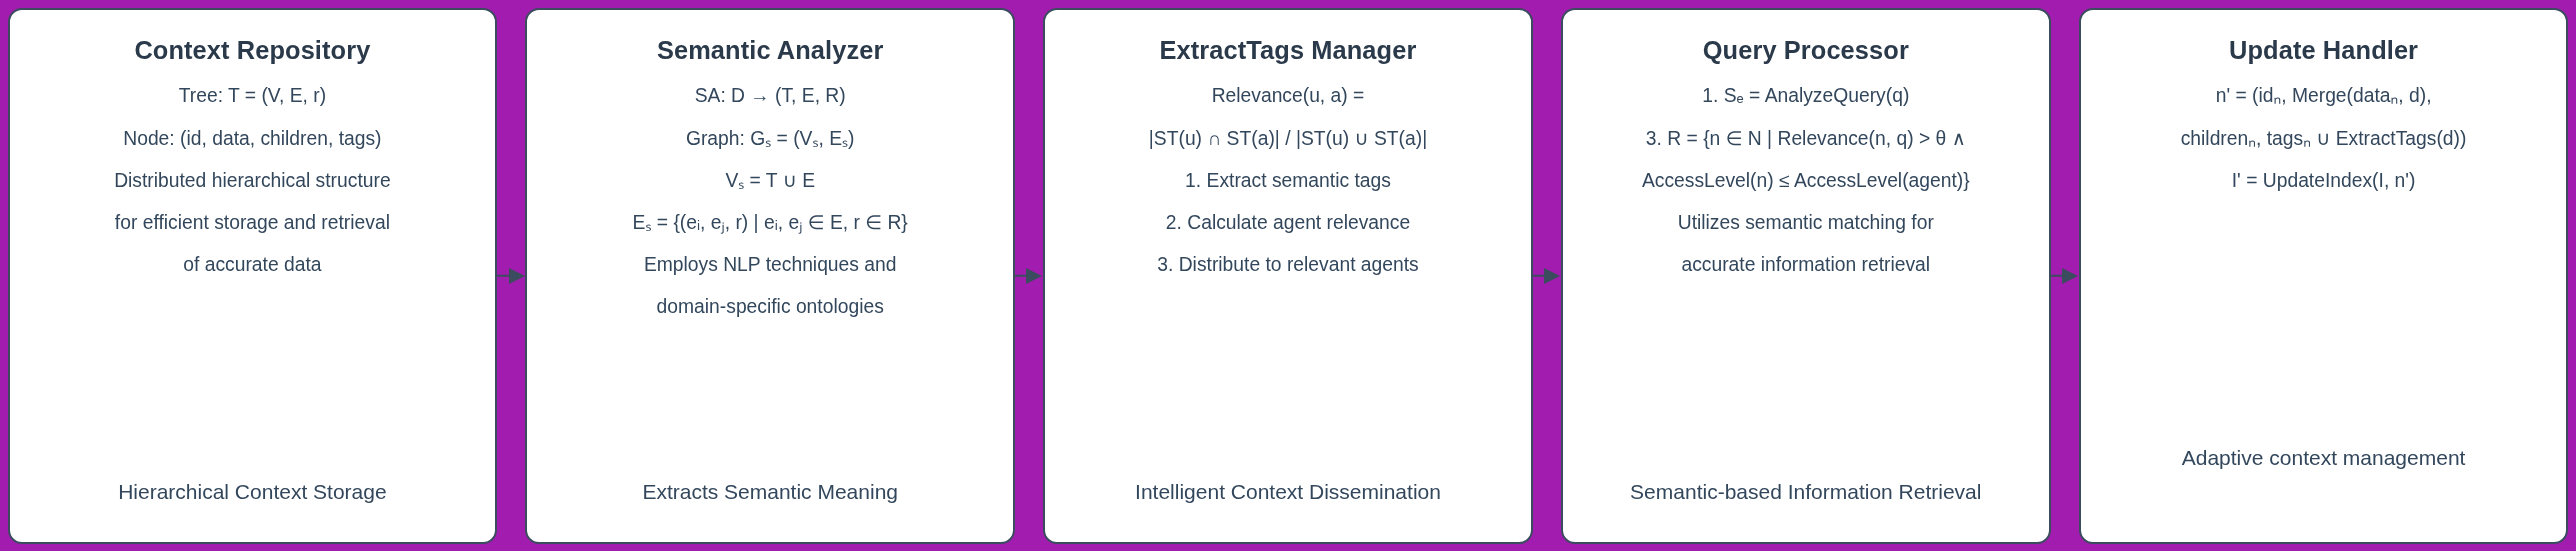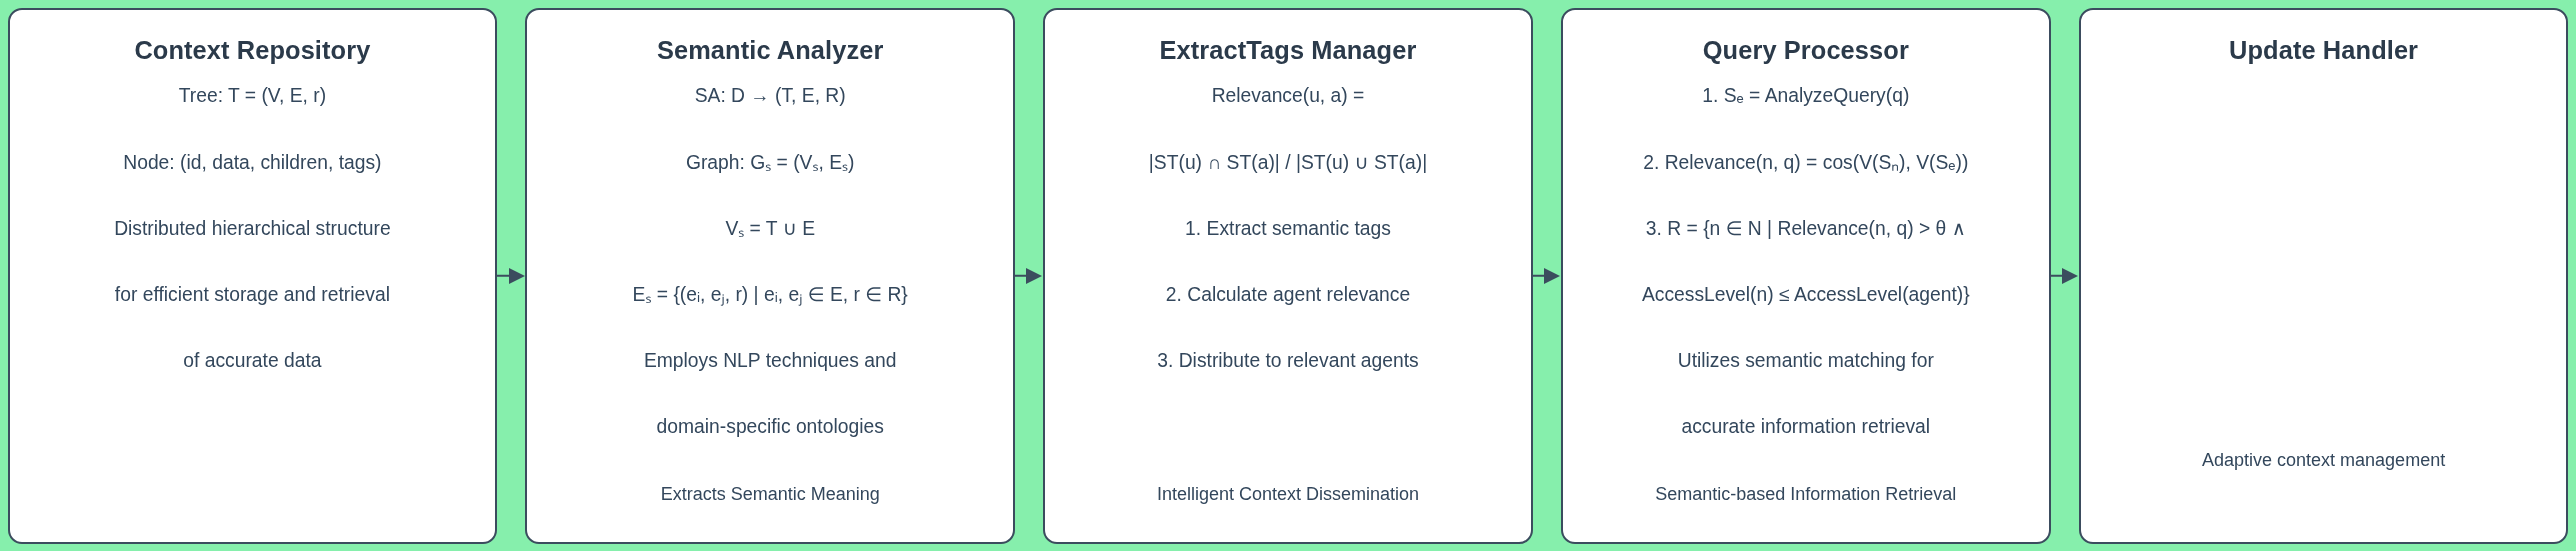--- a/index.html
+++ b/index.html
@@ -13,21 +13,21 @@
     height: 551px;
     overflow: hidden;
     font-family: "Liberation Sans", sans-serif;
     -webkit-font-smoothing: antialiased;
   }
 
   #diagram {
     position: relative;
     width: 2576px;
     height: 551px;
-    background: #86efac;
+    background: #a21caf;
     display: flex;
     flex-direction: row;
     align-items: stretch;
     box-sizing: border-box;
     padding: 7.5px 7.5px 7.5px 7.5px;
   }
 
   .node-box {
     position: relative;
     flex: 1 1 0;
@@ -53,40 +53,39 @@
     letter-spacing: 0.1px;
     white-space: nowrap;
   }
 
   .body-lines {
     margin-top: 19px;
     width: 100%;
     display: flex;
     flex-direction: column;
     align-items: center;
-    gap: 24px;
   }
 
   .body-line {
     font-size: 19.3px;
     color: #33475c;
     text-align: center;
     line-height: 1.25;
     margin: 0 0 18px 0;
     white-space: nowrap;
   }
   .body-line:last-child { margin-bottom: 0; }
 
   .caption-spacer {
     flex: 1 1 auto;
     min-height: 9.4px;
   }
 
   .node-caption {
-    font-size: 18px;
+    font-size: 21px;
     color: #33475c;
     text-align: center;
     line-height: 1.25;
     margin-bottom: 21px;
     white-space: nowrap;
   }
 
   
   .connector {
     position: relative;
@@ -133,20 +132,21 @@
   <div class="node-box">
     <div class="node-title">Context Repository</div>
     <div class="body-lines">
       <div class="body-line">Tree: T = (V, E, r)</div>
       <div class="body-line">Node: (id, data, children, tags)</div>
       <div class="body-line">Distributed hierarchical structure</div>
       <div class="body-line">for efficient storage and retrieval</div>
       <div class="body-line">of accurate data</div>
     </div>
     <div class="caption-spacer"></div>
+    <div class="node-caption">Hierarchical Context Storage</div>
   </div>
 
   <div class="connector">
     <div class="arrow-wrap">
       <span class="arrow-shaft"></span>
       <span class="arrow-head"></span>
     </div>
   </div>
 
   <div class="node-box">
@@ -187,37 +187,41 @@
     <div class="arrow-wrap">
       <span class="arrow-shaft"></span>
       <span class="arrow-head"></span>
     </div>
   </div>
 
   <div class="node-box">
     <div class="node-title">Query Processor</div>
     <div class="body-lines">
       <div class="body-line">1. Sₑ = AnalyzeQuery(q)</div>
-      <div class="body-line">2. Relevance(n, q) = cos(V(Sₙ), V(Sₑ))</div>
       <div class="body-line">3. R = {n ∈ N | Relevance(n, q) &gt; θ ∧</div>
       <div class="body-line">AccessLevel(n) ≤ AccessLevel(agent)}</div>
       <div class="body-line">Utilizes semantic matching for</div>
       <div class="body-line">accurate information retrieval</div>
     </div>
     <div class="caption-spacer"></div>
     <div class="node-caption">Semantic-based Information Retrieval</div>
   </div>
 
   <div class="connector">
     <div class="arrow-wrap">
       <span class="arrow-shaft"></span>
       <span class="arrow-head"></span>
     </div>
   </div>
 
   <div class="node-box">
     <div class="node-title">Update Handler</div>
+    <div class="body-lines">
+      <div class="body-line">n' = (idₙ, Merge(dataₙ, d),</div>
+      <div class="body-line">childrenₙ, tagsₙ ∪ ExtractTags(d))</div>
+      <div class="body-line">I' = UpdateIndex(I, n')</div>
+    </div>
     <div class="caption-spacer"></div>
     <div class="node-caption" style="margin-bottom:55px;">Adaptive context management</div>
   </div>
 
 </div>
 
 
 </body></html>

